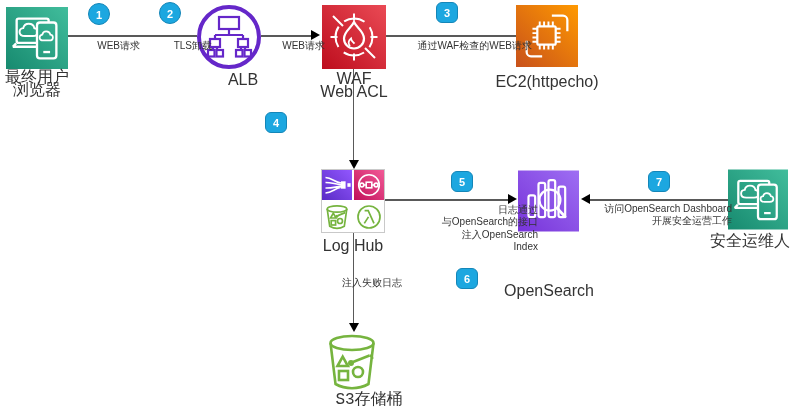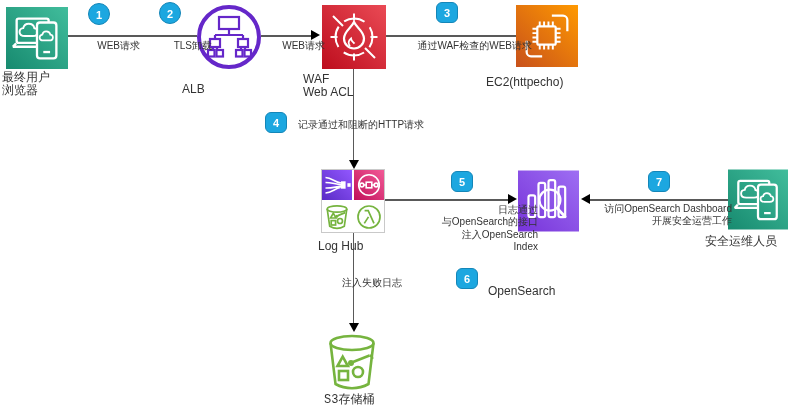--- a/index.html
+++ b/index.html
@@ -13,21 +13,21 @@
   .vline{position:absolute;width:1.6px;background:#595959;}
   .arrow-right{position:absolute;width:0;height:0;border-top:5px solid transparent;border-bottom:5px solid transparent;border-left:9px solid #000;}
   .arrow-left{position:absolute;width:0;height:0;border-top:5px solid transparent;border-bottom:5px solid transparent;border-right:9px solid #000;}
   .arrow-down{position:absolute;width:0;height:0;border-left:5px solid transparent;border-right:5px solid transparent;border-top:9px solid #000;}
   .badge{
     position:absolute;width:22px;height:21px;line-height:21px;text-align:center;
     background:#1ca7e0;border:1px solid #1486b8;color:#fff;font-size:11px;font-weight:bold;
     border-radius:6px;box-sizing:border-box;z-index:4;
   }
   .badge.circle{border-radius:50%;width:22px;height:22px;line-height:22px;}
-  .node-label{position:absolute;font-size:12px;line-height:12.5px;text-align:left;color:#333;z-index:3;}
+  .node-label{position:absolute;font-size:16px;line-height:12.5px;text-align:center;color:#333;z-index:3;}
   .edge-label{position:absolute;font-size:10px;line-height:12.4px;text-align:right;color:#333;z-index:3;}
   .edge-label.left{text-align:left;}
   .alb-circle{
     position:absolute;width:56px;height:56px;border:4px solid #6527c9;border-radius:50%;
     background:#fff;box-sizing:content-box;
   }
   .loghub{
     position:absolute;width:62px;height:62px;display:grid;
     grid-template-columns:1fr 1fr;grid-template-rows:1fr 1fr;gap:2px;
     background:#fff;outline:1px solid #c9c9c9;
@@ -62,21 +62,20 @@
   <div class="badge" style="left:436px;top:2px;">3</div>
   <div class="badge" style="left:265px;top:112px;">4</div>
   <div class="badge" style="left:451px;top:171px;">5</div>
   <div class="badge" style="left:456px;top:268px;">6</div>
   <div class="badge" style="left:648px;top:171px;">7</div>
 
   <div class="edge-label" style="left:60px;top:40px;width:80px;">WEB请求</div>
   <div class="edge-label" style="left:132px;top:40px;width:80px;">TLS卸载</div>
   <div class="edge-label" style="left:245px;top:40px;width:80px;">WEB请求</div>
   <div class="edge-label" style="left:374px;top:40px;width:158px;">通过WAF检查的WEB请求</div>
-  <div class="edge-label left" style="left:298px;top:119px;width:212px;">记录通过和阻断的HTTP请求</div>
 
   <div class="edge-label" style="left:388px;top:204px;width:150px;">
     <div>日志通过</div>
     <div>与OpenSearch的接口</div>
     <div>注入OpenSearch</div>
     <div>Index</div>
   </div>
 
   <div class="edge-label" style="left:582px;top:203px;width:150px;">
     <div>访问OpenSearch Dashboard</div>
@@ -118,21 +117,21 @@
         <path d="M12 38v3M16 38v3"></path>
         <rect x="7" y="41" width="6.5" height="6.5"></rect>
         <rect x="15.5" y="41" width="6.5" height="6.5"></rect>
         <rect x="37" y="30" width="10" height="8"></rect>
         <path d="M40 38v3M44 38v3"></path>
         <rect x="35" y="41" width="6.5" height="6.5"></rect>
         <rect x="43.5" y="41" width="6.5" height="6.5"></rect>
       </g>
     </svg>
   </div>
-  <div class="node-label" style="left:182px;top:74px;width:64px;margin-top:9px;">ALB</div>
+  <div class="node-label" style="left:211px;top:74px;width:64px;">ALB</div>
 
   <div class="icon" style="left:322px;top:5px;width:64px;height:64px;">
     <svg viewBox="0 0 64 64">
       <defs>
           <linearGradient id="gwaf" gradientUnits="userSpaceOnUse" x1="0" y1="64" x2="64" y2="0">
         <stop offset="0" stop-color="#bd0d1d"></stop>
             <stop offset="1" stop-color="#ea4a55"></stop>
           </linearGradient>
         </defs>
       <rect width="64" height="64" fill="url(#gwaf)"></rect>

